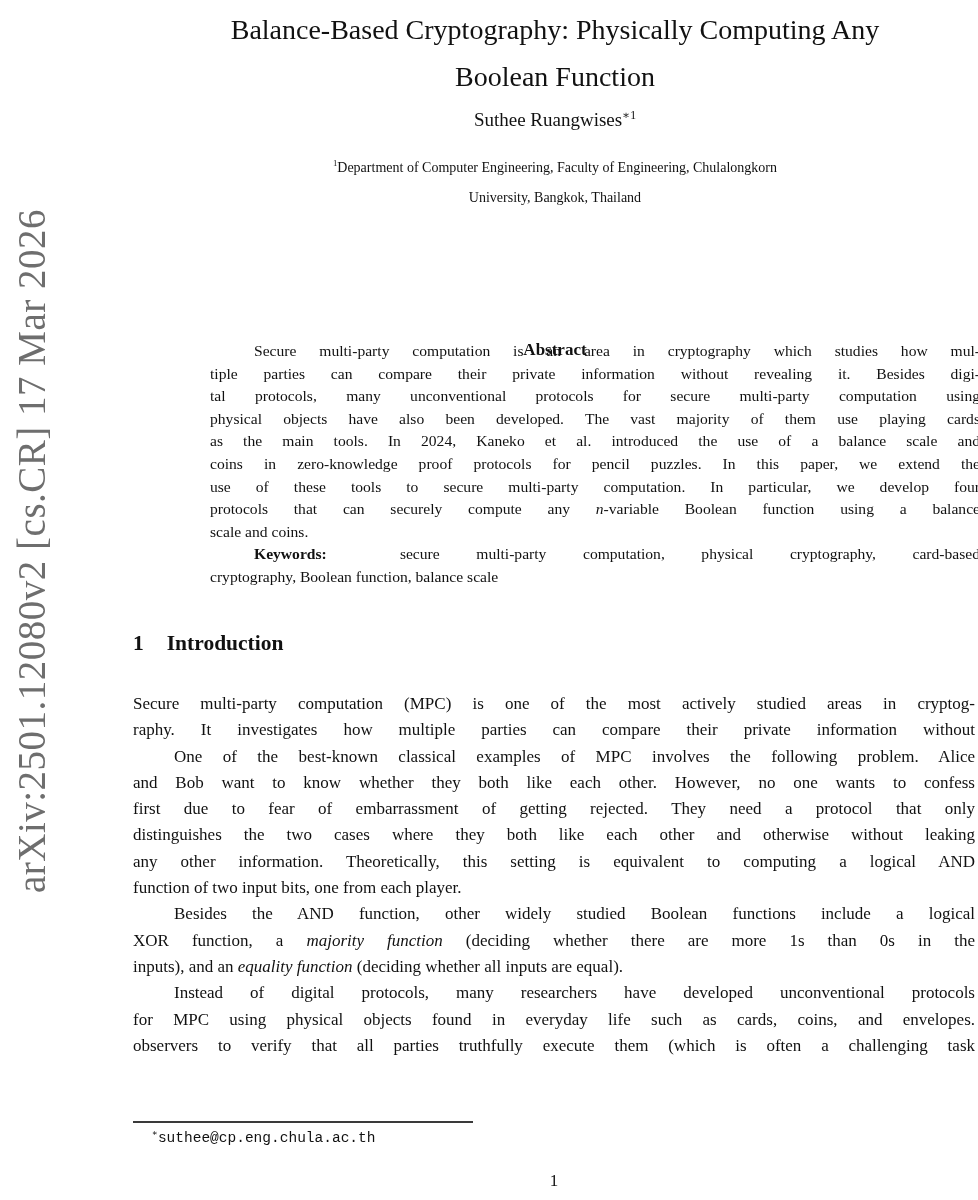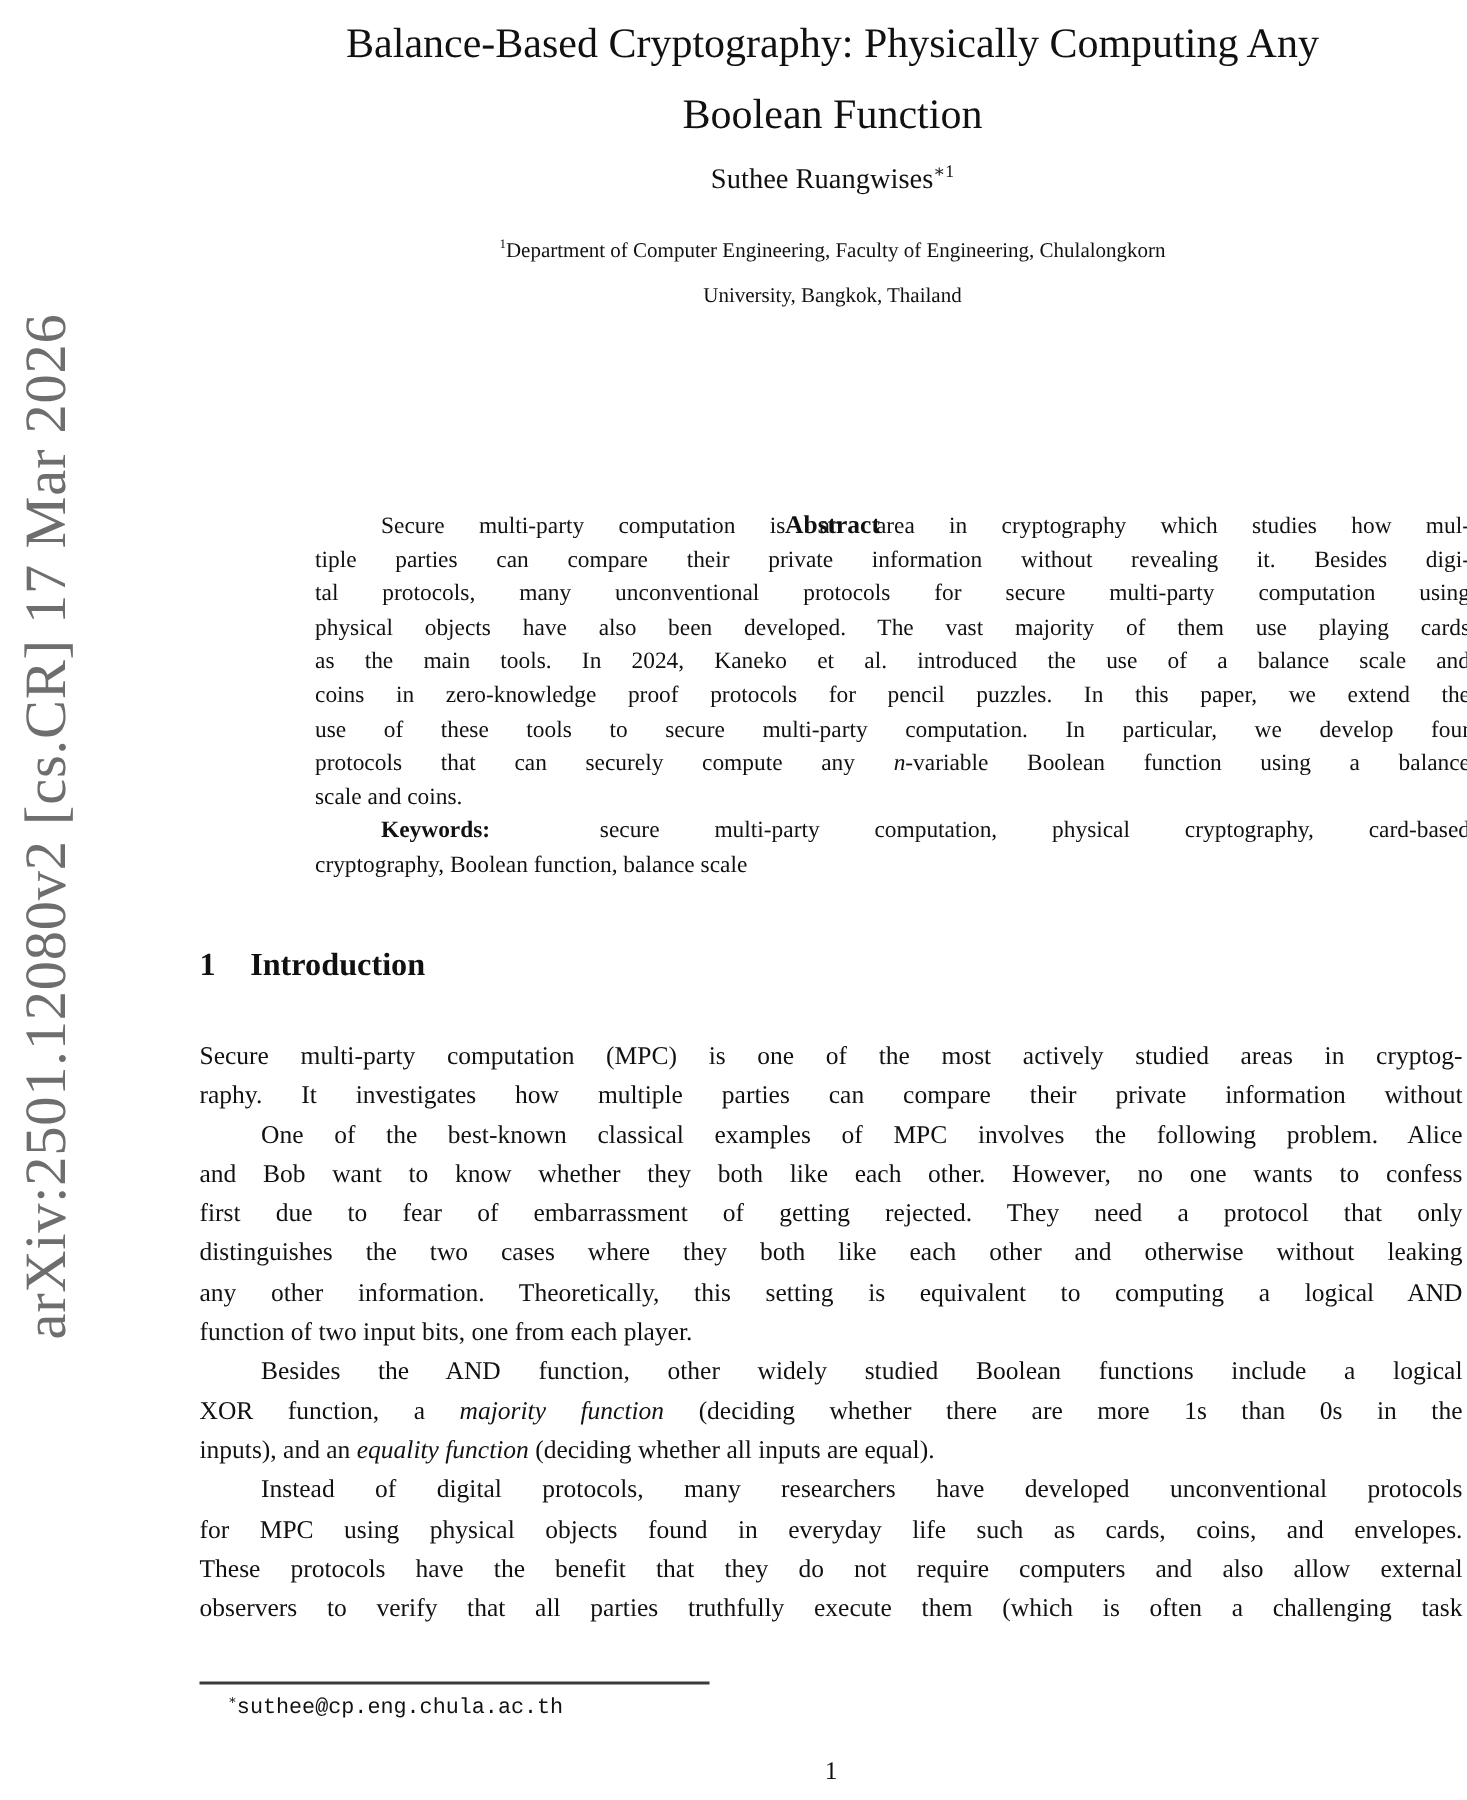--- a/index.html
+++ b/index.html
@@ -119,21 +119,20 @@
         <div class="tl"><span>function of two input bits, one from each player.</span></div>
       </div>
     <div>
         <div class="tl jl ind"><span>Besides the AND function, other widely studied Boolean functions include a logical</span></div>
         <div class="tl jl"><span>XOR function, a </span><span class="it">majority function</span><span> (deciding whether there are more 1s than 0s in the</span></div>
         <div class="tl"><span>inputs), and an </span><span class="it">equality function</span><span> (deciding whether all inputs are equal).</span></div>
       </div>
     <div>
         <div class="tl jl ind"><span>Instead of digital protocols, many researchers have developed unconventional protocols</span></div>
         <div class="tl jl"><span>for MPC using physical objects found in everyday life such as cards, coins, and envelopes.</span></div>
-        <div class="tl jl"><span>These protocols have the benefit that they do not require computers and also allow external</span></div>
         <div class="tl jl"><span>observers to verify that all parties truthfully execute them (which is often a challenging task</span></div>
       </div>
   </div>
 
   <div class="foot-rule"></div>
   <div class="footnote"><span class="mark">∗</span><span>suthee@cp.eng.chula.ac.th</span></div>
 
   <div class="pagenum">1</div>
 
 </div>

